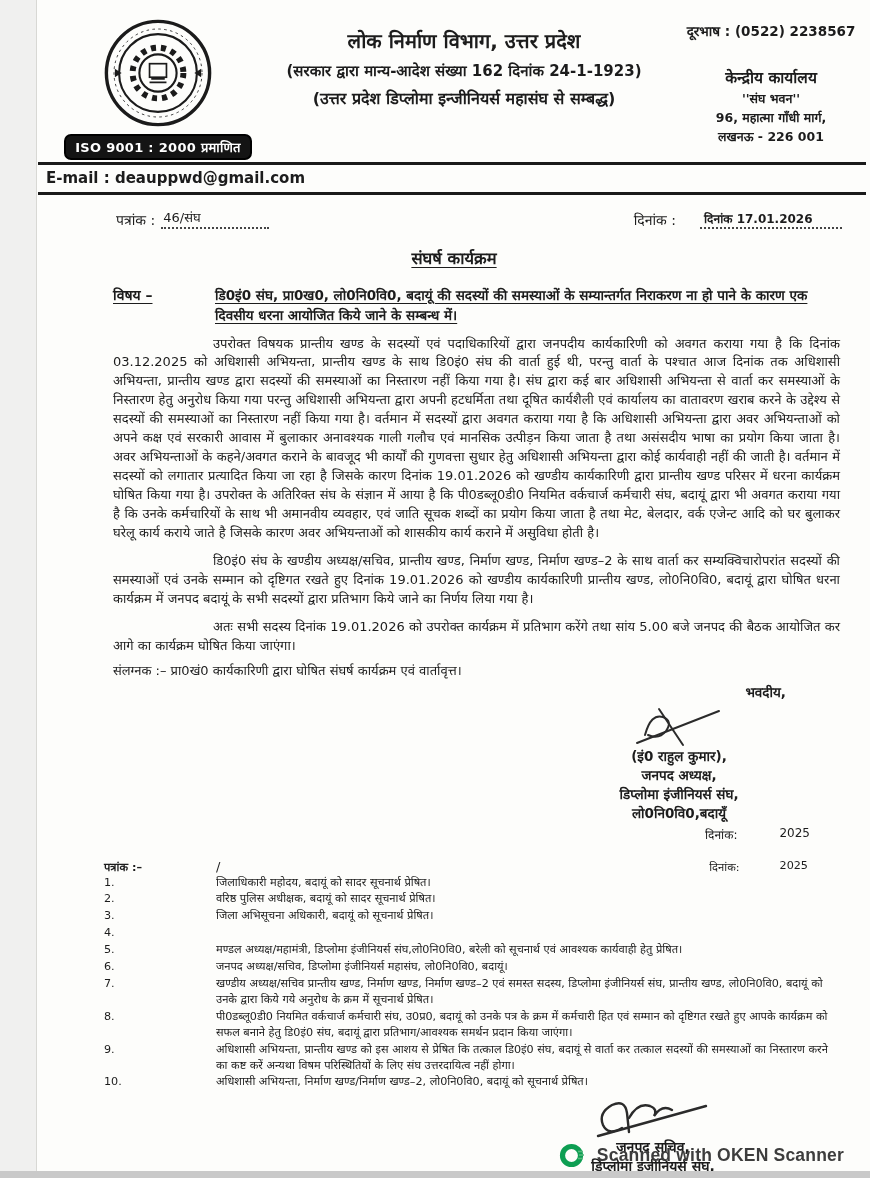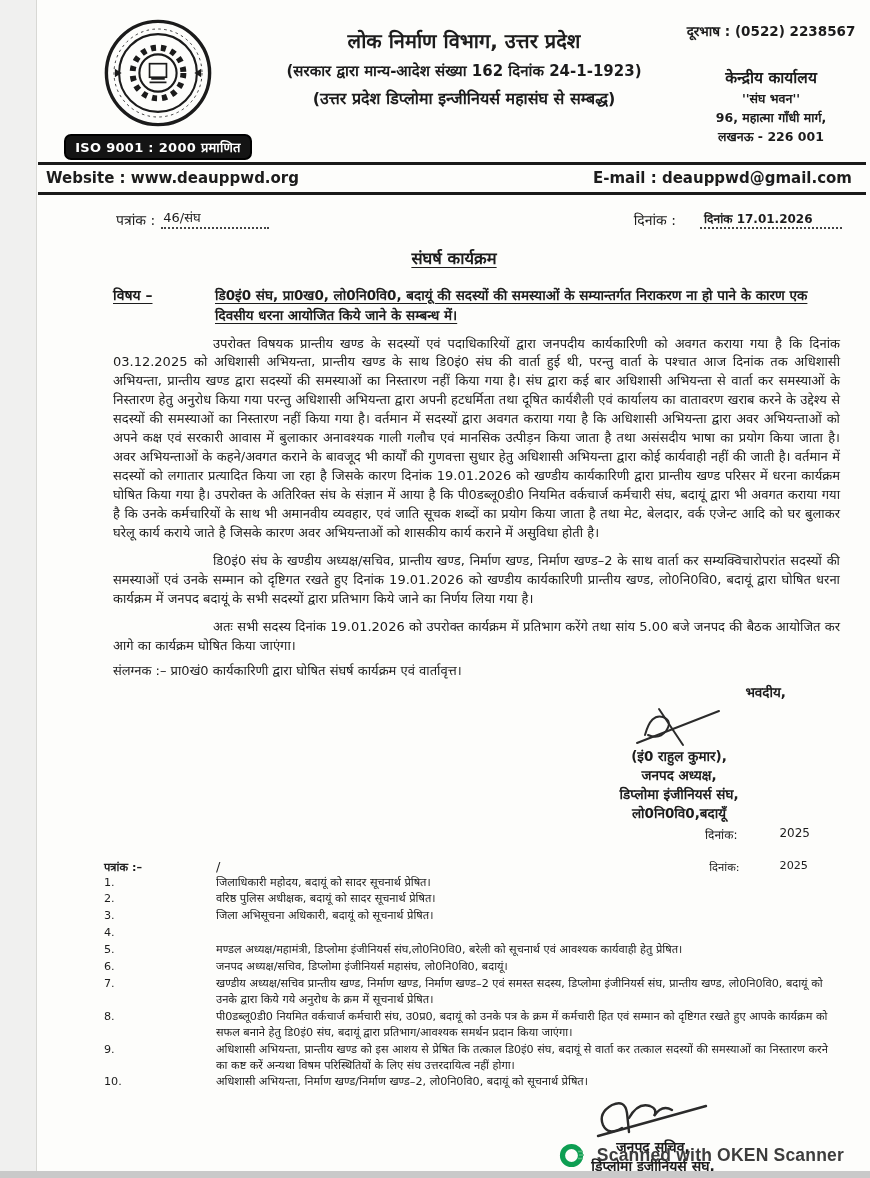--- a/index.html
+++ b/index.html
@@ -120,21 +120,20 @@
       <div class="lh-right">
         <div class="phone">दूरभाष : (0522) 2238567</div>
         <div class="office-title">केन्द्रीय कार्यालय</div>
         <div class="office-line">''संघ भवन''</div>
         <div class="office-line">96, महात्मा गाँधी मार्ग,</div>
         <div class="office-line">लखनऊ - 226 001</div>
       </div>
     </div>
 
     <div class="web-row">
-      <span>Website : www.deauppwd.org</span>
       <span>E-mail : deauppwd@gmail.com</span>
     </div>
 
     <div class="meta-row">
       <div class="meta-left">
         <span class="meta-label">पत्रांक :</span>
         <span class="ref-value">46/संघ</span>
       </div>
       <div class="meta-right">
         <span class="meta-label">दिनांक :</span>

